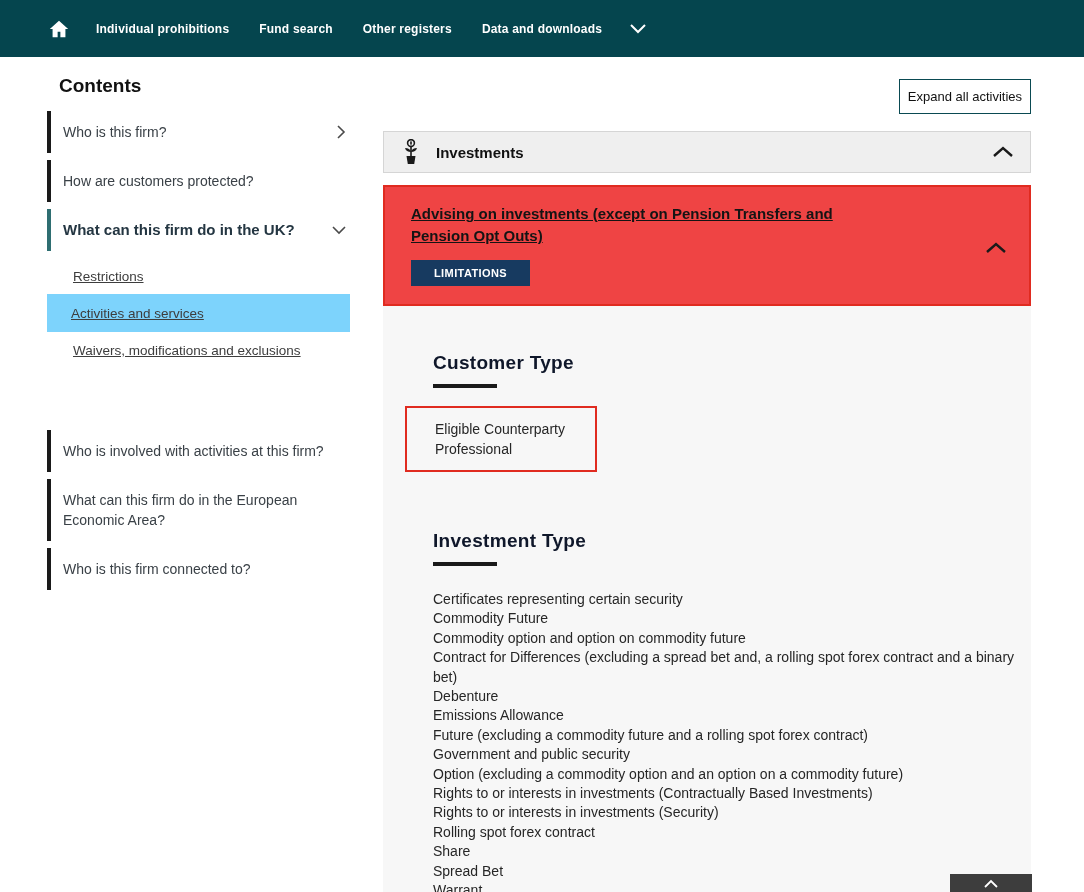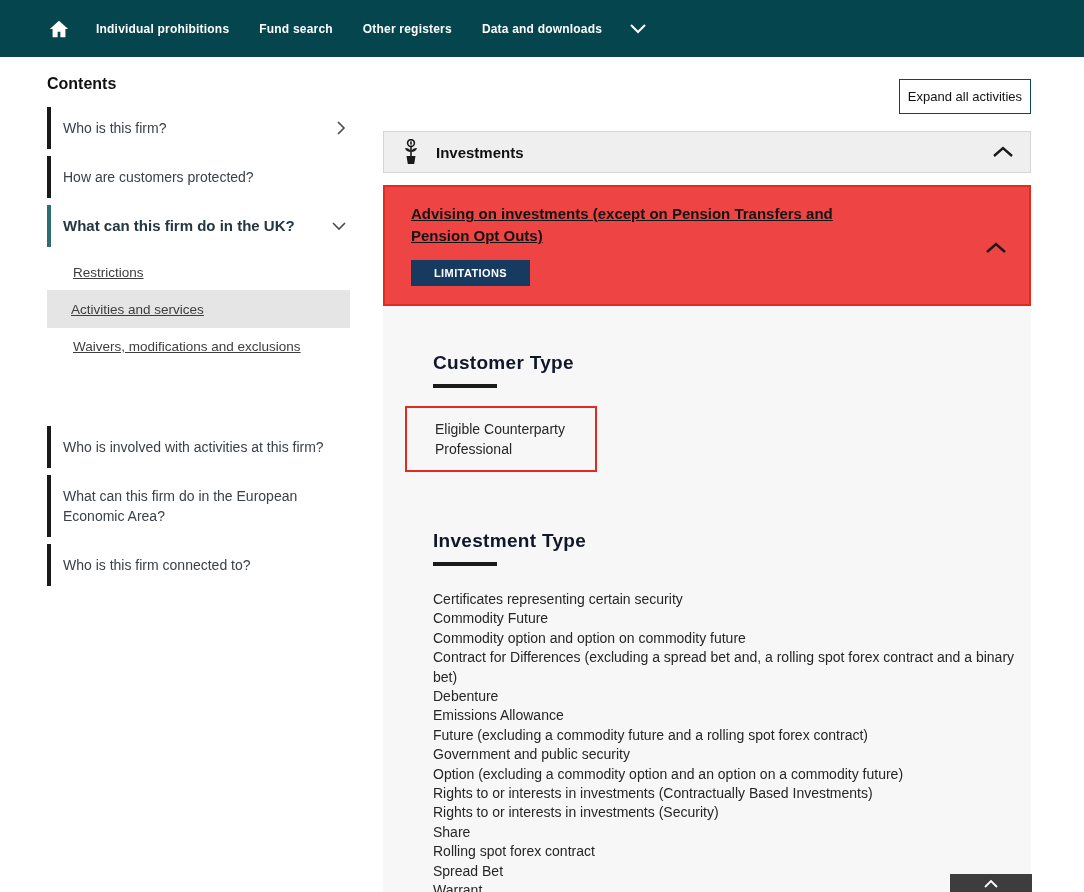--- a/index.html
+++ b/index.html
@@ -12,29 +12,29 @@
     background:#05454e; display:flex; align-items:center; }
   .topnav .home { margin-left:48px; width:22px; height:22px; display:flex;
     align-items:center; justify-content:center; cursor:pointer; }
   .topnav nav { display:flex; align-items:center; margin-left:26px; gap:30px; }
   .topnav a { color:#fff; font-size:12px; font-weight:bold; text-decoration:none;
     letter-spacing:.2px; cursor:pointer; }
   .nav-drop { display:flex; align-items:center; gap:28px; cursor:pointer; }
 
   
   .sidebar { position:absolute; left:47px; top:75px; width:303px; }
-  .sidebar h2 { font-size:16px; font-weight:bold; color:#111; margin-bottom:14px; }
+  .sidebar h2 { font-size:19px; font-weight:bold; color:#111; margin-bottom:14px;margin-left:12px; }
   .side-item { border-left:4px solid #1a1a1a; padding:11px 4px 11px 12px;
     margin-bottom:7px; font-size:14px; color:#3a4147; display:flex;
     justify-content:space-between; align-items:center; cursor:pointer; line-height:20px; }
   .side-item.active { border-left-color:#2e6e71; font-weight:bold; color:#243642;
     font-size:15px; }
   .side-sub { margin-top:4px; }
   .side-sub-row { padding:9px 0 9px 26px; cursor:pointer; }
-  .side-sub-row.selected { background:#e5e5e5; padding-top:10px; padding-bottom:10px;padding-left:24px; }
+  .side-sub-row.selected { background:#7dd3fc; padding-top:10px; padding-bottom:10px;padding-left:24px; }
   .side-sub-row a { font-size:13.5px; color:#3d3d3d; text-decoration:underline; }
   .side-gap { height:62px; }
 
   
   .main { position:absolute; left:383px; top:79px; width:648px; }
   .expand-btn { display:block; margin-left:auto; background:#fff;
     border:1px solid #0a4a52; padding:9px 8px; font-size:13px; color:#111;
     font-family:"Liberation Sans", sans-serif; cursor:pointer; }
   .accordion { margin-top:17px; height:42px; background:#efefef;
     border:1px solid #d5d5d5; display:flex; align-items:center; padding:0 16px;
@@ -181,22 +181,22 @@
       <div>Commodity Future</div>
       <div>Commodity option and option on commodity future</div>
       <div>Contract for Differences (excluding a spread bet and, a rolling spot forex contract and a binary bet)</div>
       <div>Debenture</div>
       <div>Emissions Allowance</div>
       <div>Future (excluding a commodity future and a rolling spot forex contract)</div>
       <div>Government and public security</div>
       <div>Option (excluding a commodity option and an option on a commodity future)</div>
       <div>Rights to or interests in investments (Contractually Based Investments)</div>
       <div>Rights to or interests in investments (Security)</div>
+      <div>Rolling spot forex contract</div>
       <div>Share</div>
-      <div>Rolling spot forex contract</div>
       <div>Spread Bet</div>
       <div>Warrant</div>
     </div>
   </section>
 </main>
 
 <div class="scrolltop">
   <svg width="16" height="10" viewBox="0 0 16 10" style="margin-top:5px">
     <polyline points="2,8 8,2 14,8" fill="none" stroke="#fff" stroke-width="1.8"></polyline>
   </svg>

